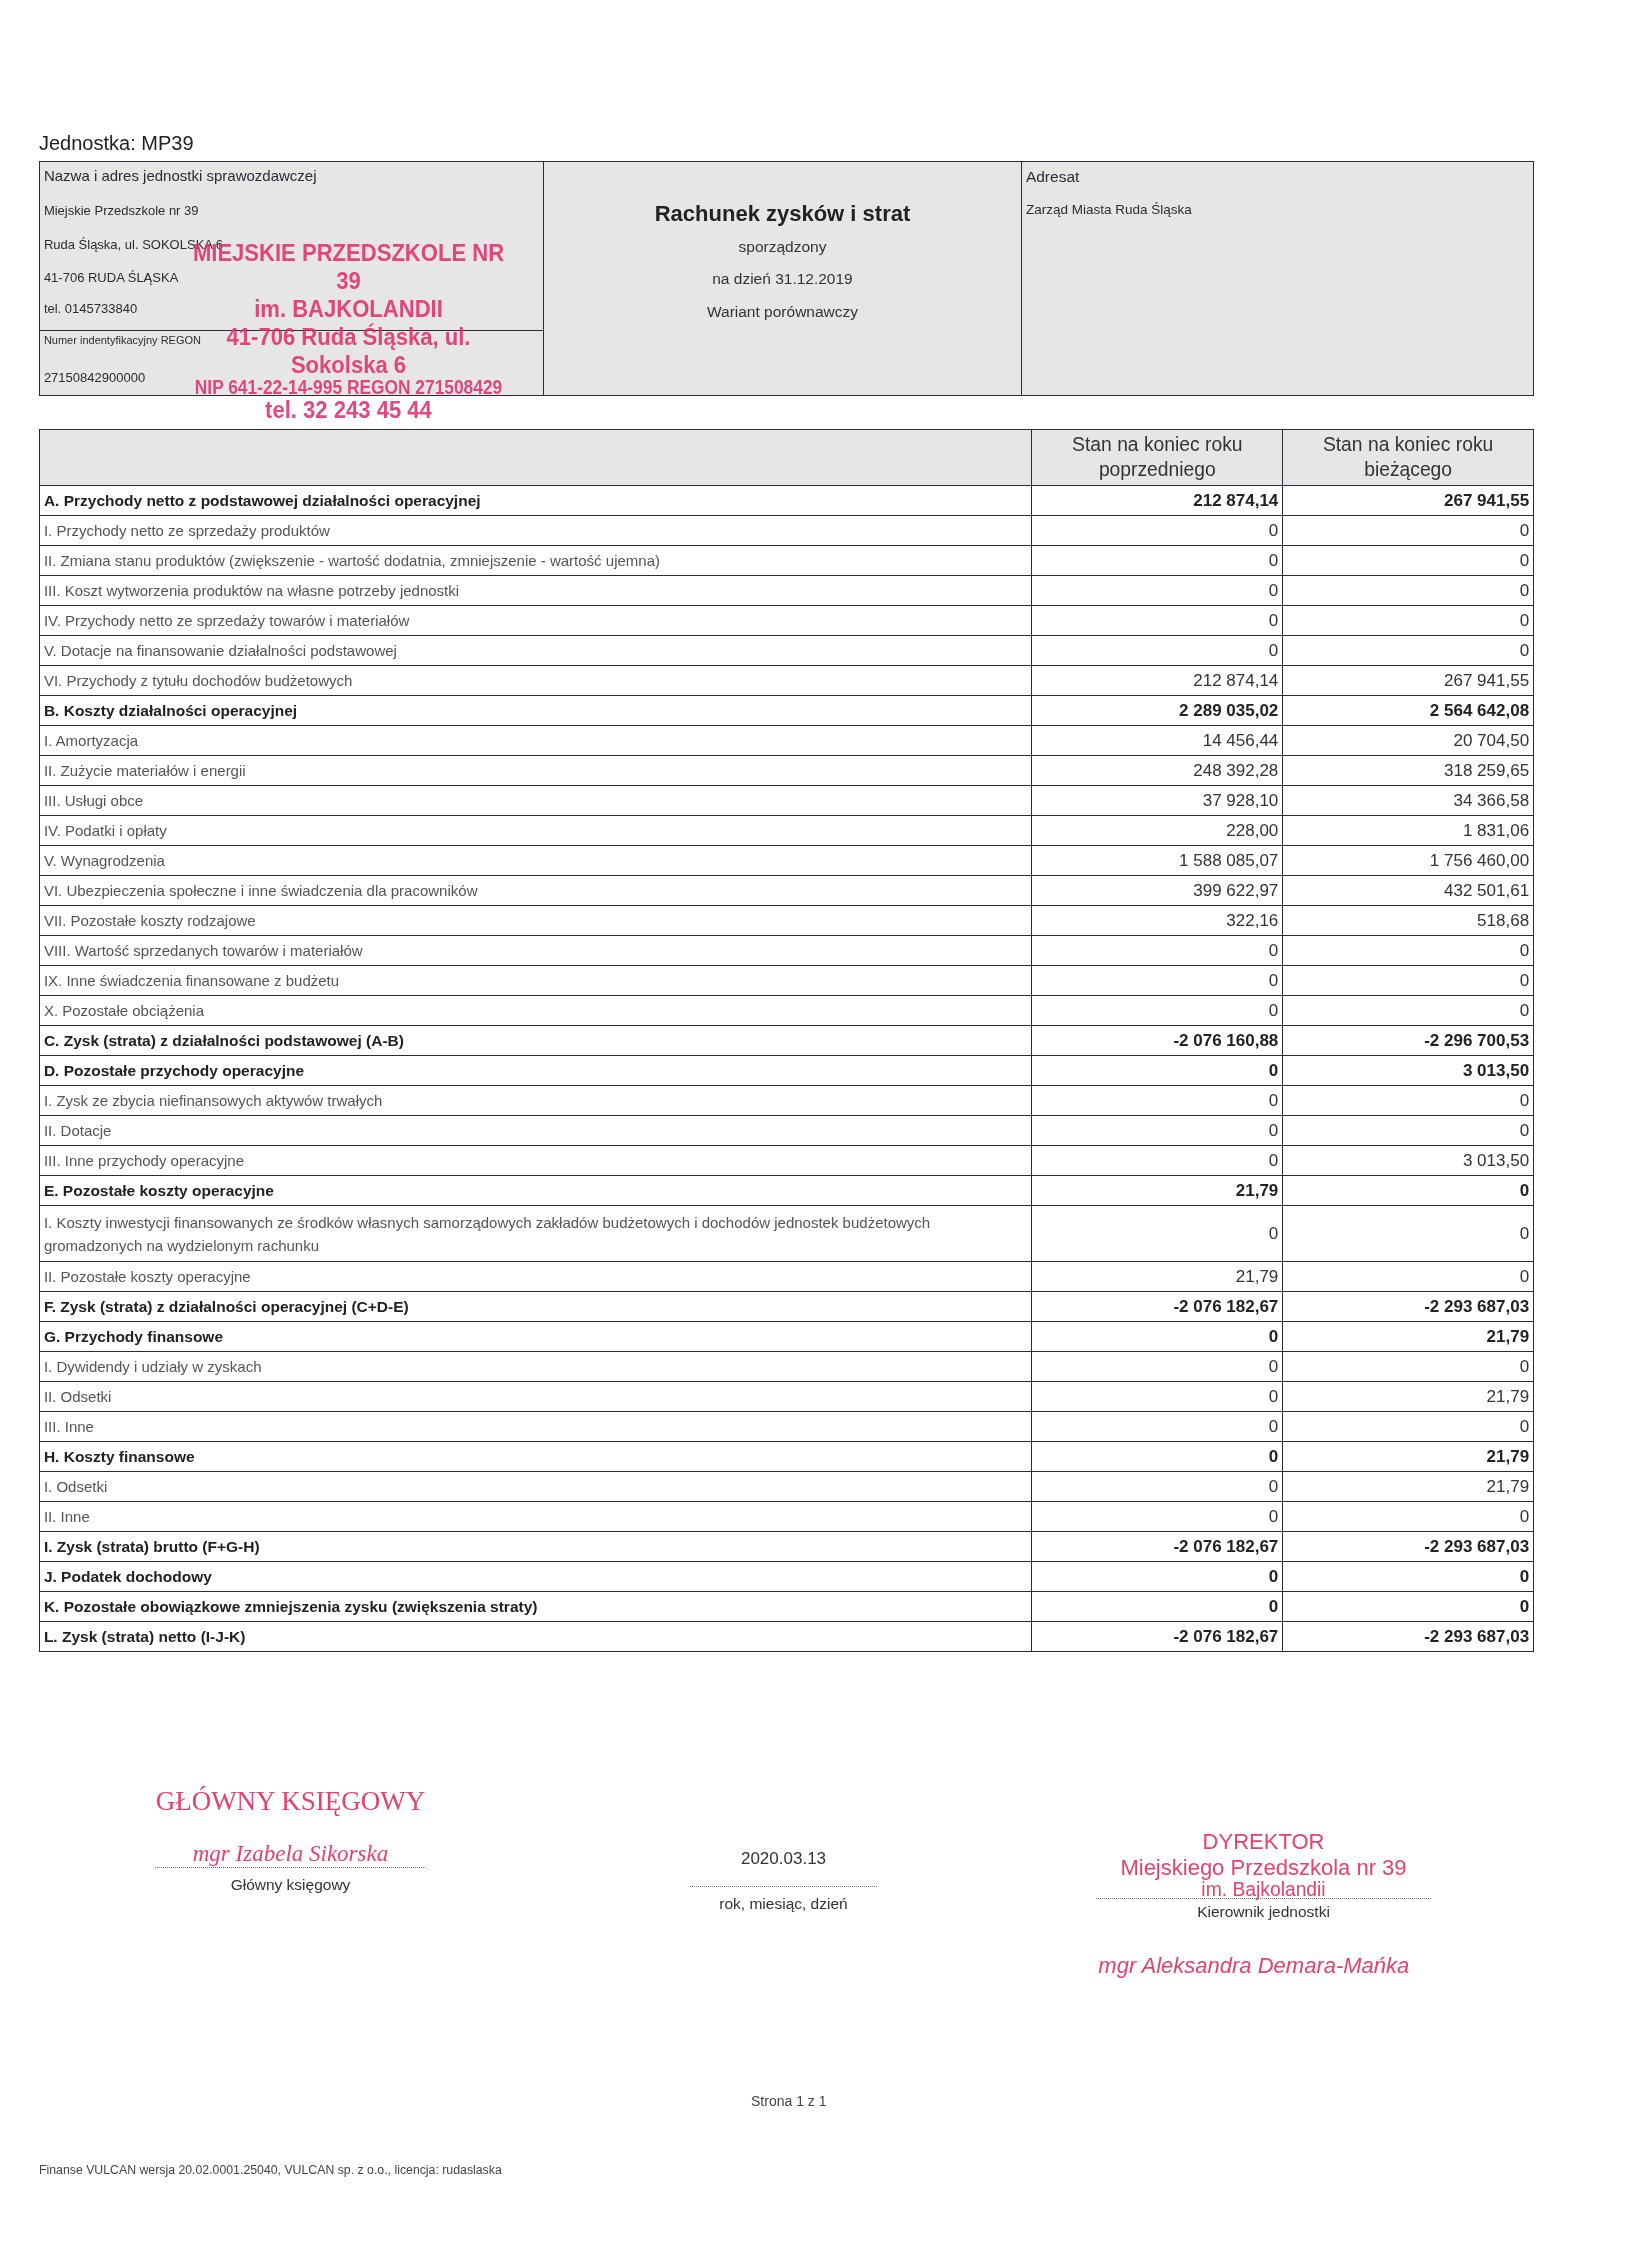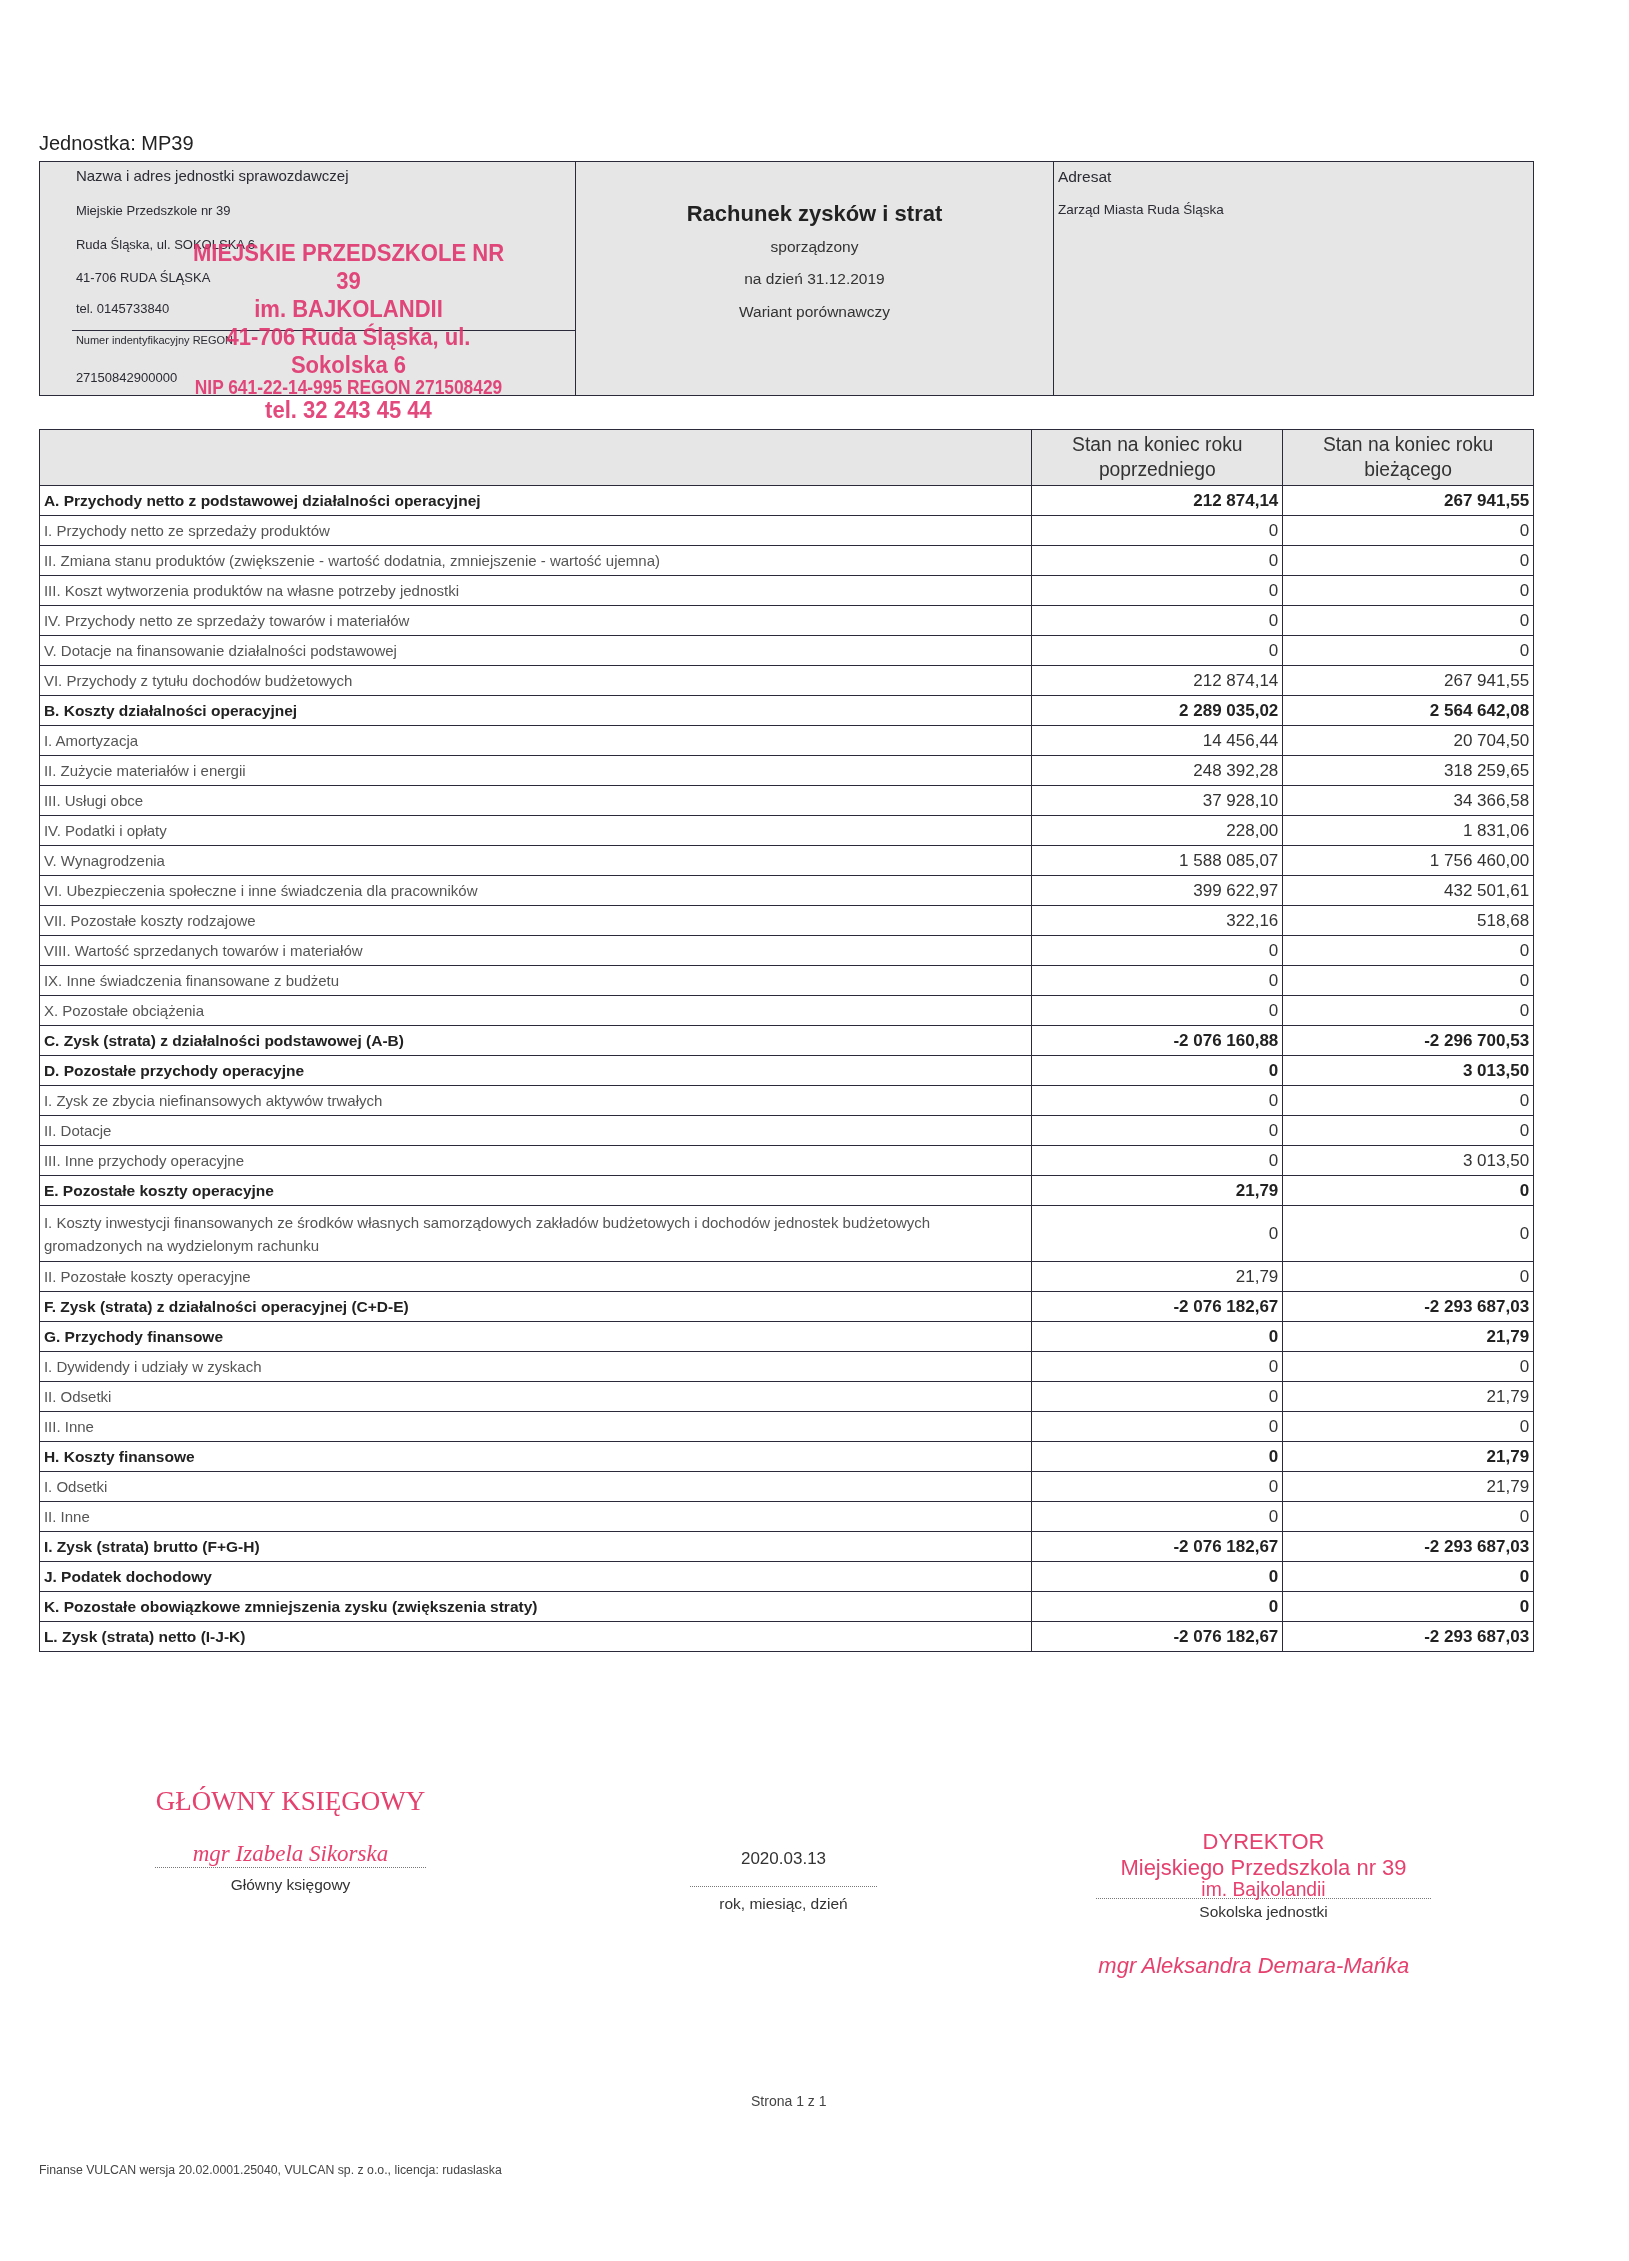--- a/index.html
+++ b/index.html
@@ -2,21 +2,21 @@
 <html style="font-size:10.3px"><head>
 <meta charset="utf-8">
 <style>
   html, body { margin:0; padding:0; }
   body {
     width:1630px; height:2261px; background:#ffffff; position:relative; overflow:hidden;
     font-family:"Liberation Sans", sans-serif; color:#2b2b33;
   }
   .unit-label { position:absolute; left:39px; top:132px; font-size:20px; color:#222; }
   .header-box { position:absolute; left:39px; top:161px; width:1493px; height:233px; border:1.9px solid #2a2a3a; display:flex; background:#e6e6e6; }
-  .hb-left { width:503px; border-right:1.9px solid #2a2a3a; position:relative; font-size:13px;margin-left:32px; }
+  .hb-left { width:503px; border-right:1.9px solid #2a2a3a; position:relative; font-size:13px; }
   .hb-left .line { position:absolute; left:3.9px; }
   .hb-left .divider { position:absolute; left:0; right:0; top:168px; border-top:1.9px solid #2a2a3a; }
   .hb-mid { width:477px; border-right:1.9px solid #2a2a3a; text-align:center; position:relative; }
   .hb-mid .title { position:absolute; top:39px; left:0; right:0; font-size:22px; font-weight:bold; color:#222; }
   .hb-mid .sub { position:absolute; left:0; right:0; font-size:15.5px; color:#333; }
   .hb-right { flex:1; position:relative; }
   .hb-right .l1 { position:absolute; left:3.9px; top:6.4px; font-size:15.5px; }
   .hb-right .l2 { position:absolute; left:3.9px; top:40px; font-size:13.5px; }
   .stamp { position:absolute; color:#e0306a; font-weight:bold; text-align:center; opacity:0.88; }
   .stamp1 { left:168px; top:239px; width:361px; font-size:24.5px; line-height:28px; font-family:"Liberation Sans", sans-serif; transform:scaleX(0.9); }
@@ -284,19 +284,19 @@
   <div style="font-size:17px;color:#333;margin-bottom:17px;">2020.03.13</div>
   <div class="dots"></div>
   <div class="cap">rok, miesiąc, dzień</div>
 </div>
 
 <div class="sig" style="left:1096px;top:1829px;width:335px;">
   <div class="pink" style="font-size:22px;line-height:26px;">DYREKTOR</div>
   <div class="pink" style="font-size:22px;line-height:26px;">Miejskiego Przedszkola nr 39</div>
   <div class="pink" style="font-size:19.3px;line-height:17px;">im. Bajkolandii</div>
   <div class="dots"></div>
-  <div class="cap" style="margin-top:3.9px;">Sokolska jednostki</div>
+  <div class="cap" style="margin-top:3.9px;">Kierownik jednostki</div>
   <div class="pink" style="font-style:italic;font-size:22px;margin-top:32px;margin-left:-19.3px;">mgr Aleksandra Demara-Mańka</div>
 </div>
 
 <div class="footer-page">Strona 1 z 1</div>
 <div class="footer-sw">Finanse VULCAN wersja 20.02.0001.25040, VULCAN sp. z o.o., licencja: rudaslaska</div>
 
 
 </body></html>

